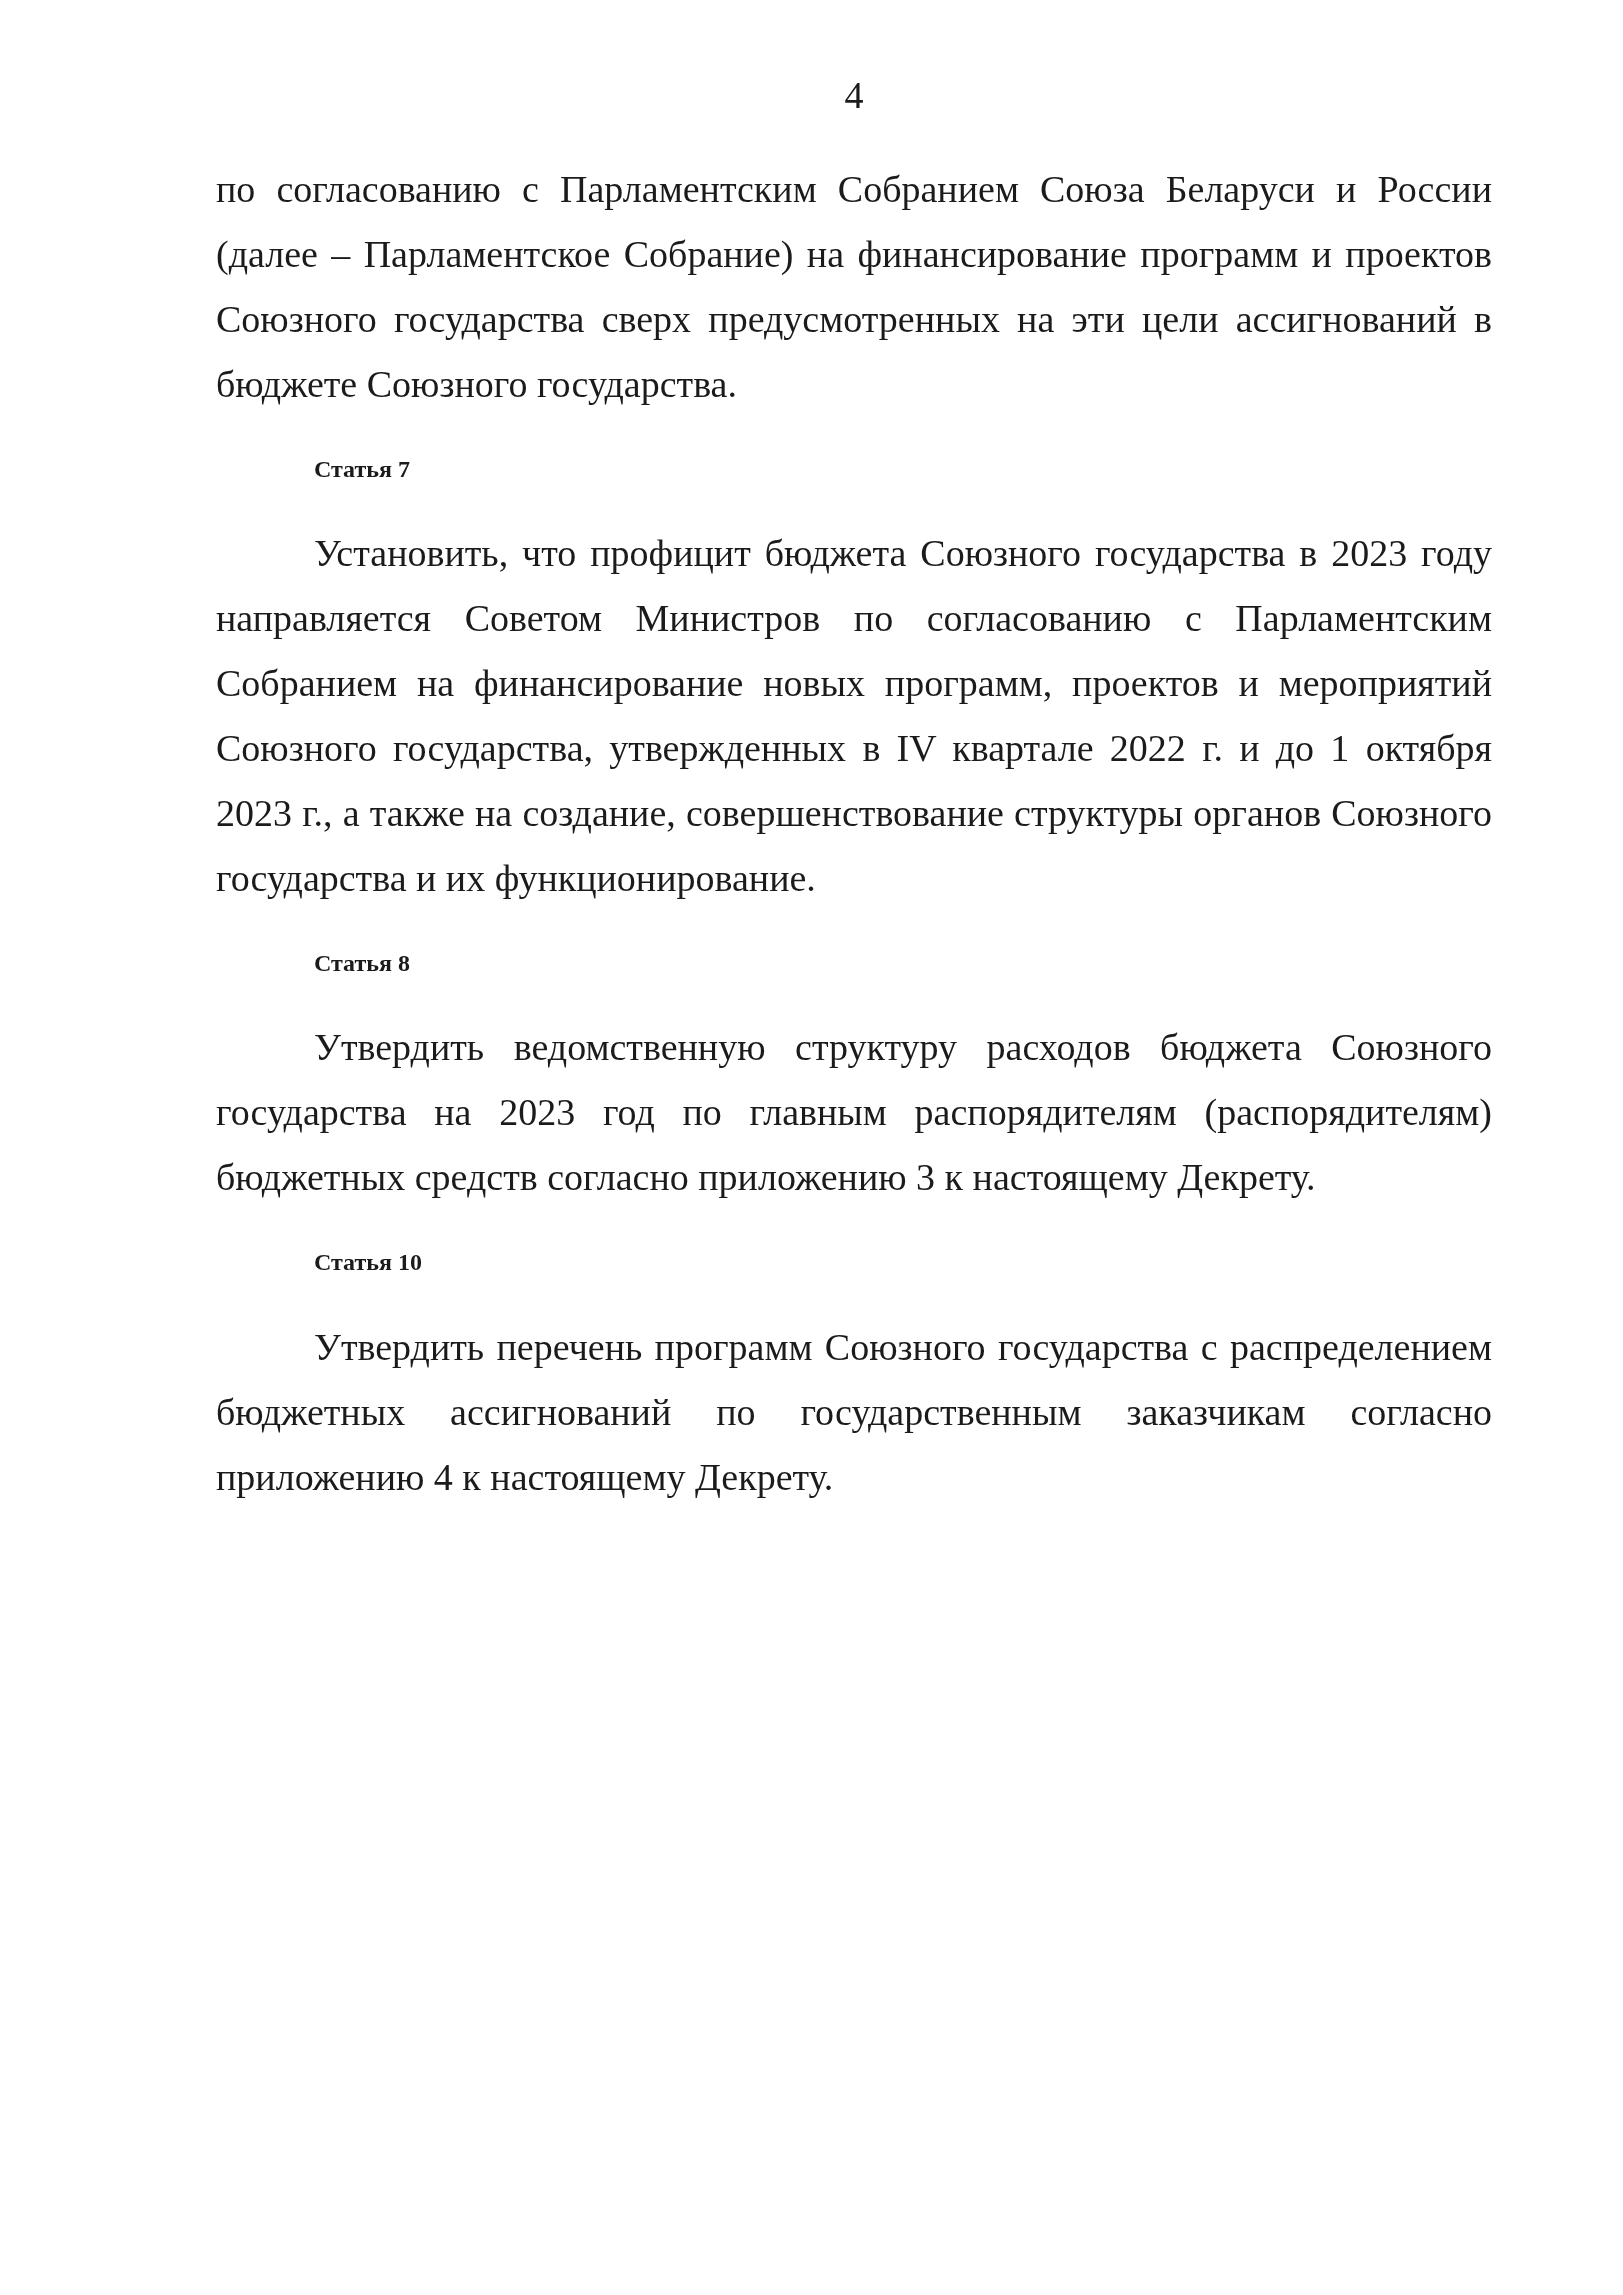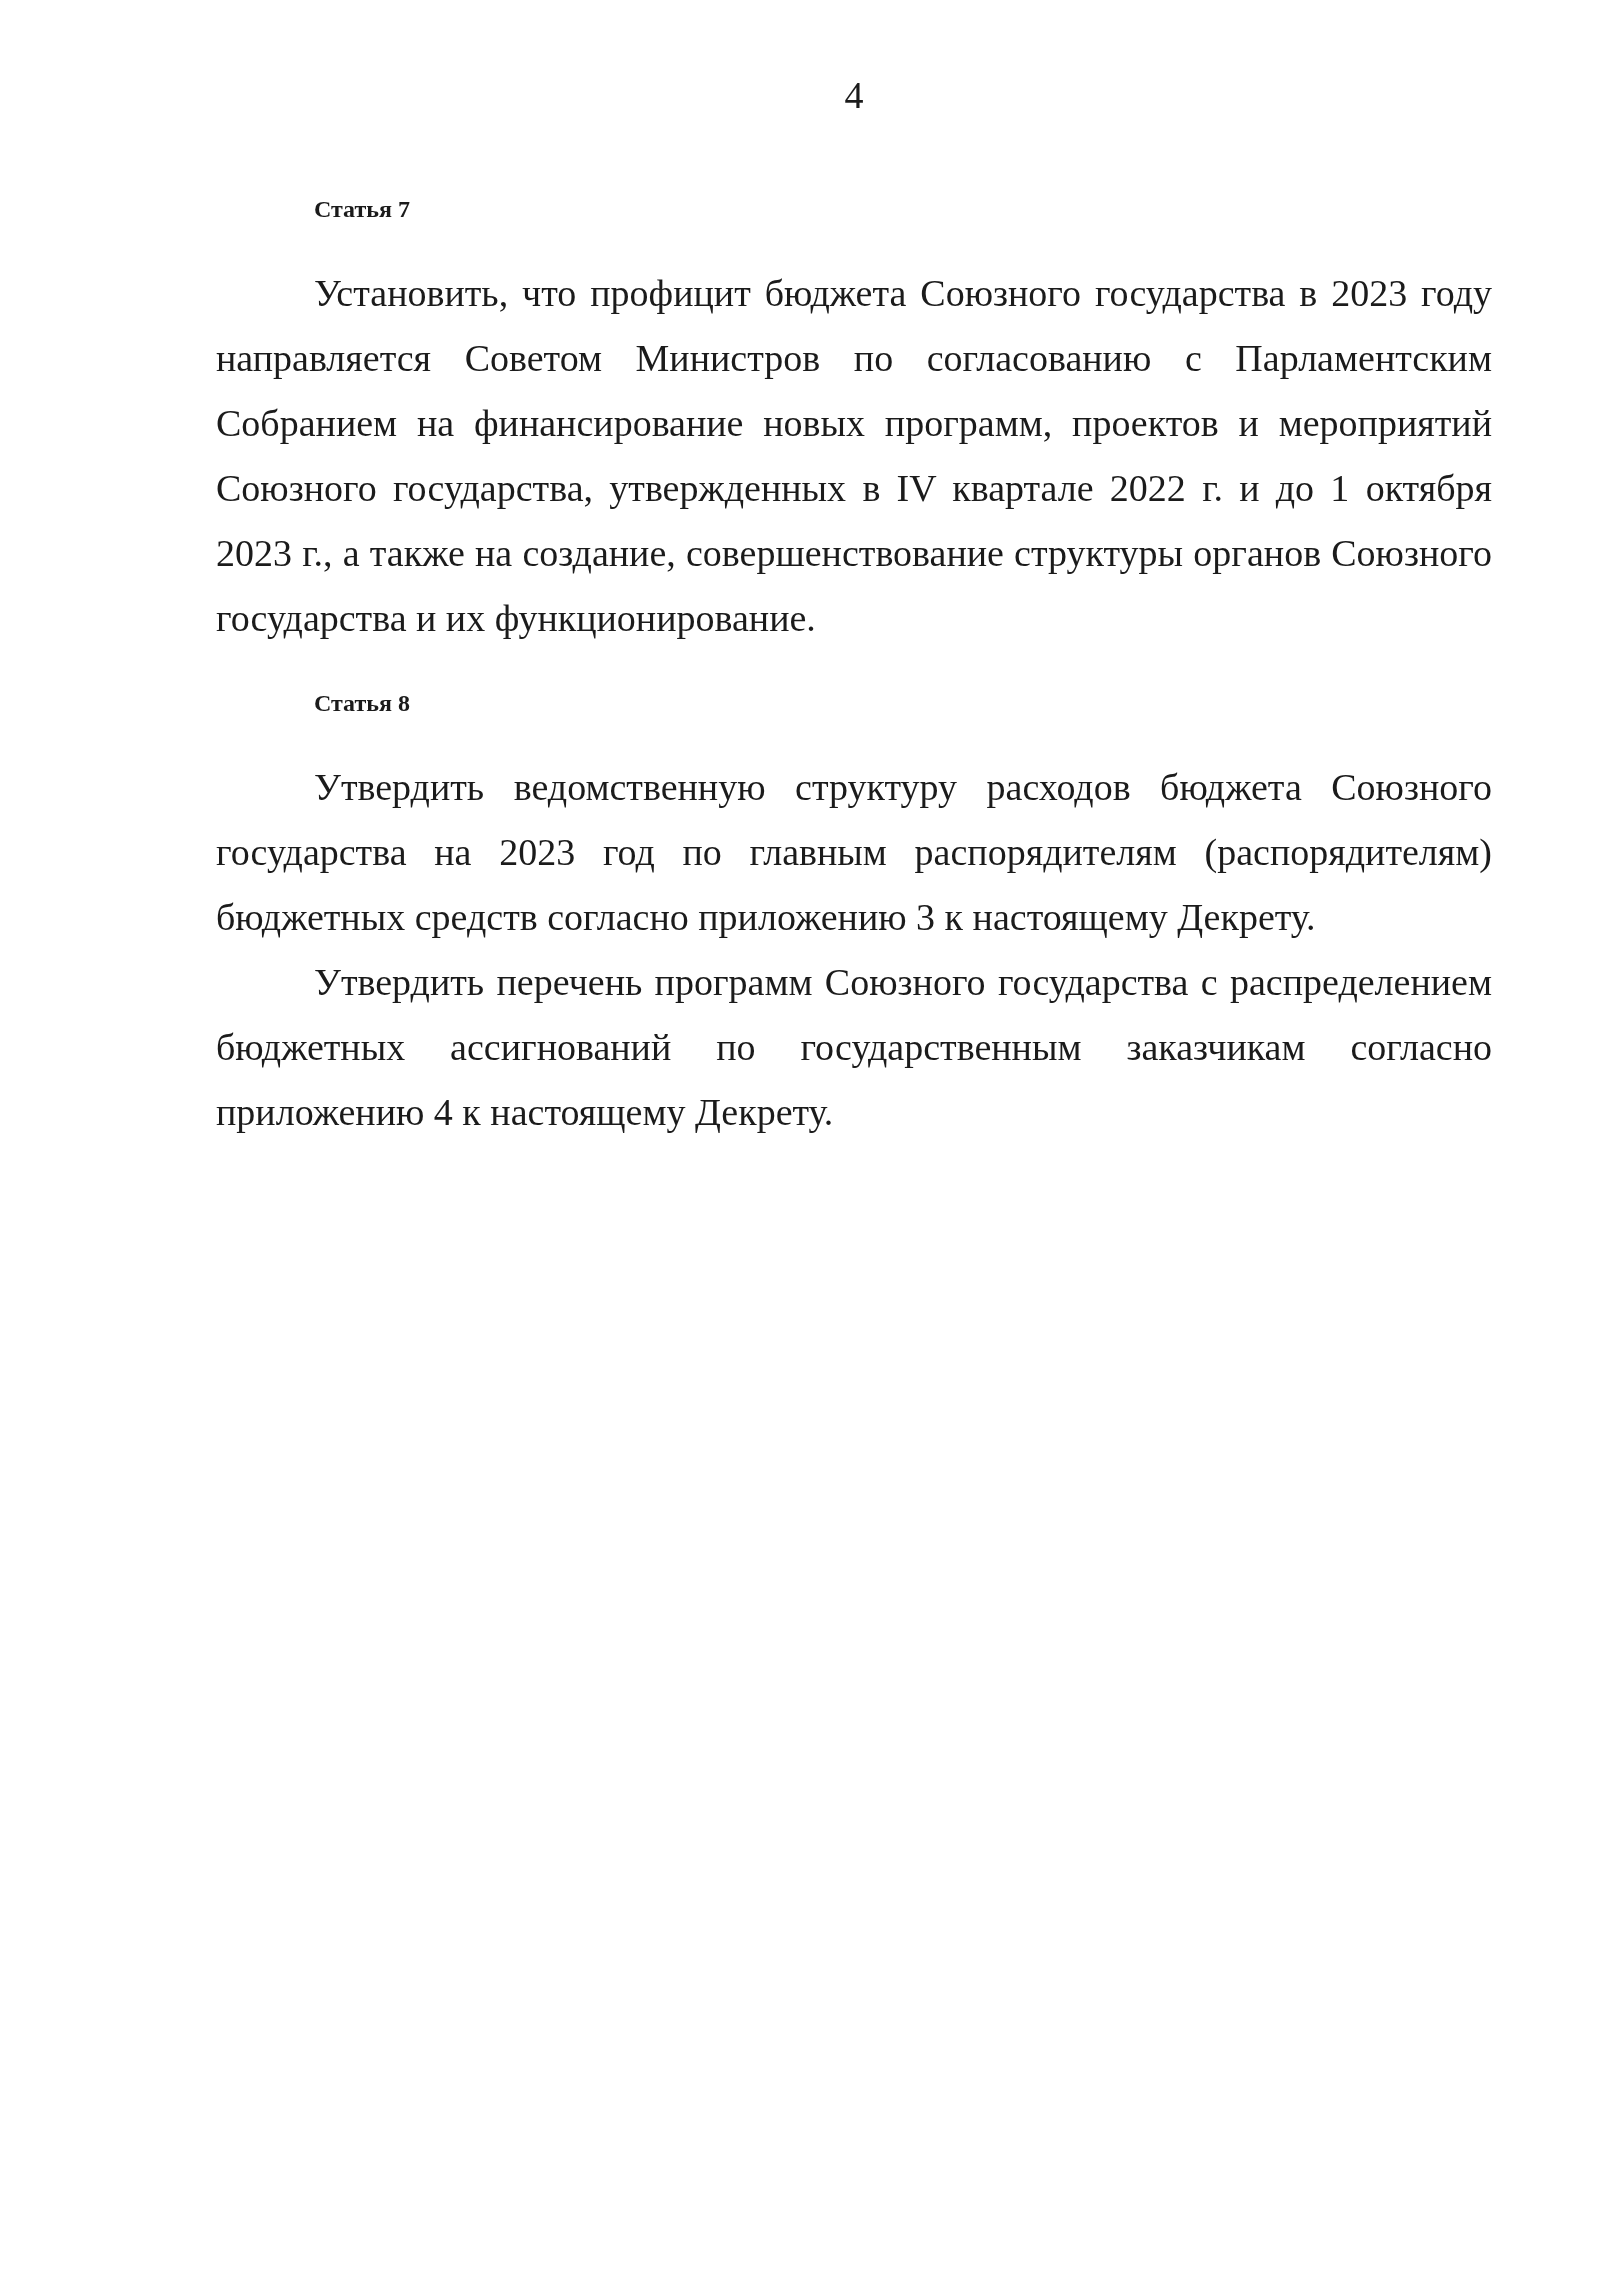--- a/index.html
+++ b/index.html
@@ -54,25 +54,27 @@
 </style>
 </head>
 <body>
 
 <div class="page">
 
   <div class="page-number">4</div>
 
   <div class="content">
 
+    <p class="para">по согласованию с Парламентским Собранием Союза Беларуси и России (далее – Парламентское Собрание) на финансирование программ и проектов Союзного государства сверх предусмотренных на эти цели ассигнований в бюджете Союзного государства.</p>
 
     <h2 class="article-heading">Статья 7</h2>
     <p class="para indent">Установить, что профицит бюджета Союзного государства в 2023 году направляется Советом Министров по согласованию с Парламентским Собранием на финансирование новых программ, проектов и мероприятий Союзного государства, утвержденных в IV квартале 2022 г. и до 1 октября 2023 г., а также на создание, совершенствование структуры органов Союзного государства и их функционирование.</p>
 
     <h2 class="article-heading">Статья 8</h2>
 
     <p class="para indent">Утвердить ведомственную структуру расходов бюджета Союзного государства на 2023 год по главным распорядителям (распорядителям) бюджетных средств согласно приложению 3 к настоящему Декрету.</p>
 
+    <h2 class="article-heading">Статья 10</h2>
     <p class="para indent">Утвердить перечень программ Союзного государства с распределением бюджетных ассигнований по государственным заказчикам согласно приложению 4 к настоящему Декрету.</p>
 
   </div>
 </div>
 
 
 </body></html>

